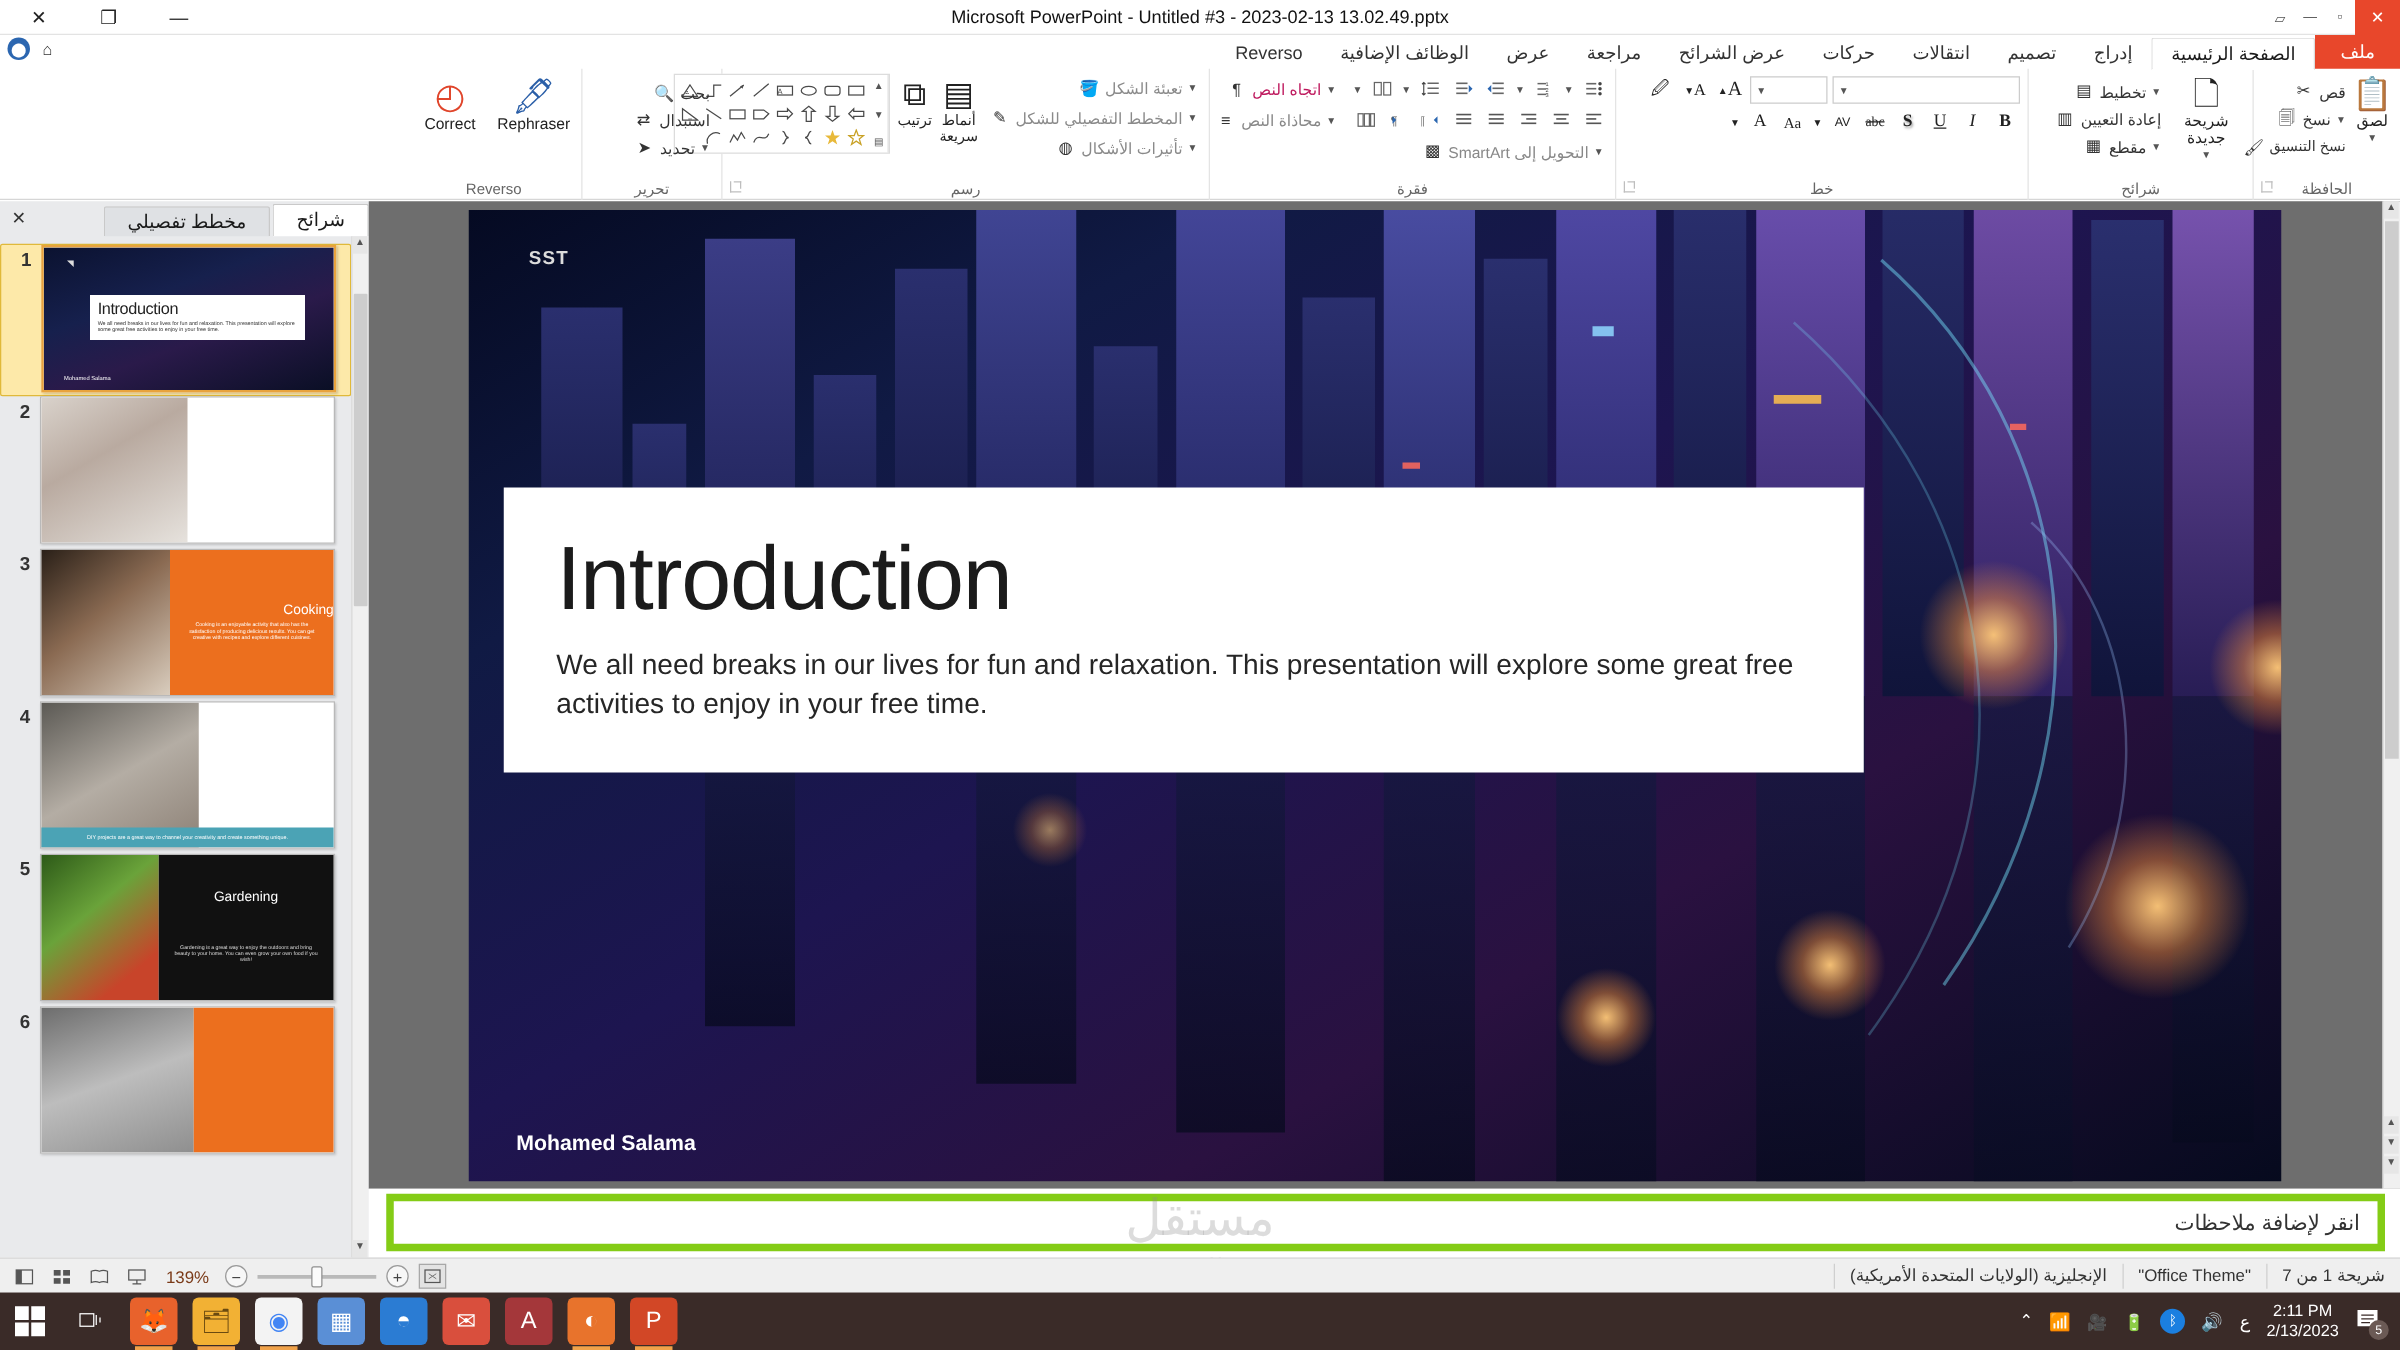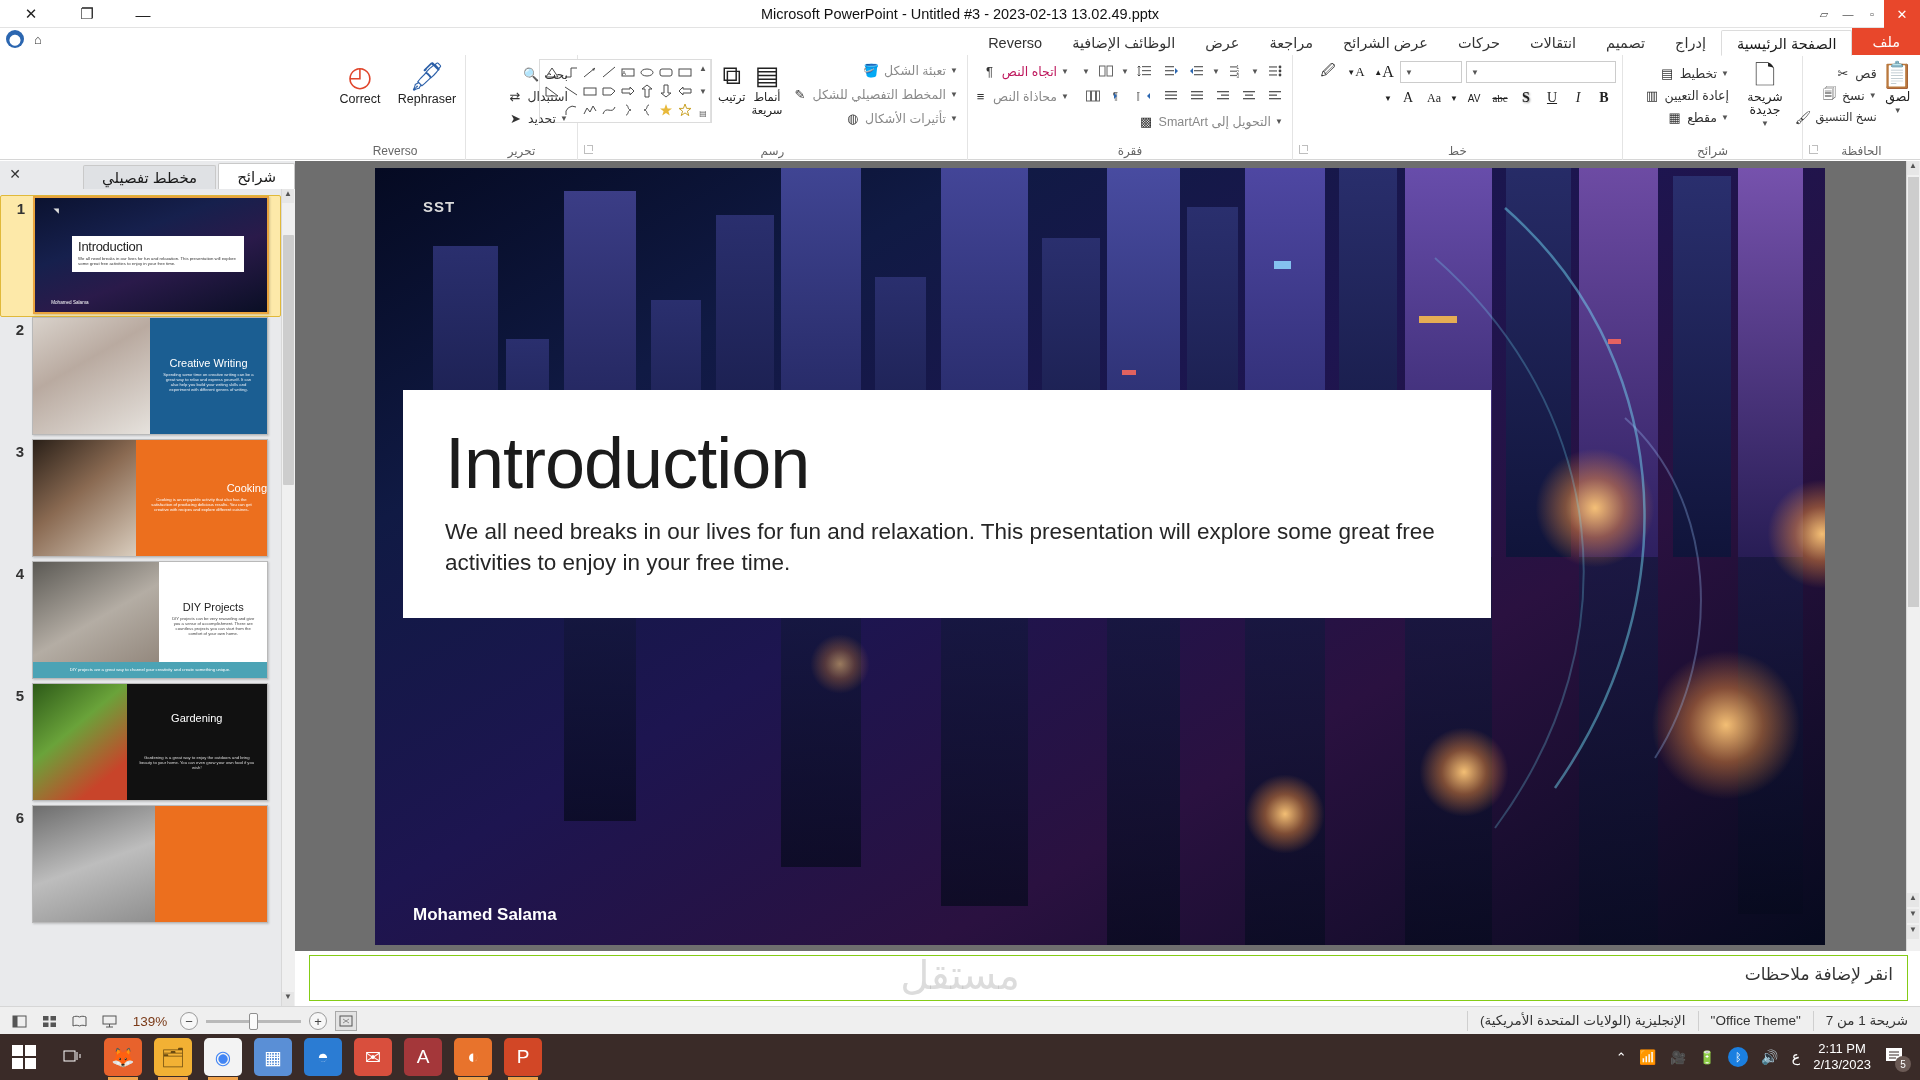--- a/index.html
+++ b/index.html
@@ -144,21 +144,21 @@
   .slidebody{font-size:22.5px;line-height:31px;color:#262626;margin-top:14px;}
   .author{position:absolute;left:38px;bottom:20px;color:#fff;font-size:17px;font-weight:bold;}
   .logo{position:absolute;left:48px;top:30px;color:#dcdcdc;font-size:15px;font-weight:bold;letter-spacing:1px;}
 
   .stageSB{position:absolute;right:0;top:0;width:14px;height:790px;background:#f0f0f0;border-left:1px solid #d8d8d8;}
   .stageSB .th{position:absolute;right:1px;top:16px;width:11px;height:430px;background:#cdcdcd;}
   .sbtn{position:absolute;right:1px;width:12px;height:14px;font-size:8px;text-align:center;color:#555;background:#e6e6e6;}
 
   
   .notes{position:absolute;left:295px;top:951px;width:1625px;height:55px;background:#fff;direction:rtl;}
-  .notesbox{position:absolute;left:14px;right:12px;top:4px;height:46px;border:1px solid #84cc16;
+  .notesbox{position:absolute;left:14px;right:12px;top:4px;height:46px;border:6px solid #84cc16;
     padding:8px 14px;font-size:17px;color:#333;}
   .watermark{position:absolute;left:50%;top:955px;transform:translateX(-50%);
     color:rgba(140,140,140,.30);font-size:40px;text-align:center;line-height:40px;pointer-events:none;}
   .watermark small{font-size:21px;display:block;letter-spacing:2px;}
 
   
   .status{position:absolute;left:0;top:1006px;width:1920px;height:28px;background:#efefef;
     border-top:1px solid #d6d6d6;direction:rtl;display:flex;align-items:center;font-size:13.5px;color:#333;}
   .st{padding:0 12px;height:20px;line-height:20px;border-left:1px solid #cfcfcf;white-space:nowrap;}
   .zoomwrap{position:absolute;left:8px;top:0;height:28px;display:flex;align-items:center;gap:8px;}
@@ -683,24 +683,20 @@
             <div class="nm">Mohamed Salama</div>
           </div>
         </div>
       </div>
 
       <div class="trow">
         <div class="tnum">2</div>
         <div class="tframe">
           <div class="mini">
             <div class="half m2img"></div>
-            <div class="half m2col">
-              <div class="h">Creative Writing</div>
-              <div class="p">Spending some time on creative writing can be a great way to relax and express yourself. It can also help you build your writing skills and experiment with different genres of writing.</div>
-            </div>
           </div>
         </div>
       </div>
 
       <div class="trow">
         <div class="tnum">3</div>
         <div class="tframe">
           <div class="mini">
             <div class="half m3img"></div>
             <div class="half m3col">
@@ -709,24 +705,20 @@
             </div>
           </div>
         </div>
       </div>
 
       <div class="trow">
         <div class="tnum">4</div>
         <div class="tframe">
           <div class="mini">
             <div class="half m4img"></div>
-            <div class="half m4col">
-              <div class="h">DIY Projects</div>
-              <div class="p">DIY projects can be very rewarding and give you a sense of accomplishment. There are countless projects you can start from the comfort of your own home.</div>
-            </div>
             <div class="m4bar">DIY projects are a great way to channel your creativity and create something unique.</div>
           </div>
         </div>
       </div>
 
       <div class="trow">
         <div class="tnum">5</div>
         <div class="tframe">
           <div class="mini">
             <div class="half m5img"></div>

